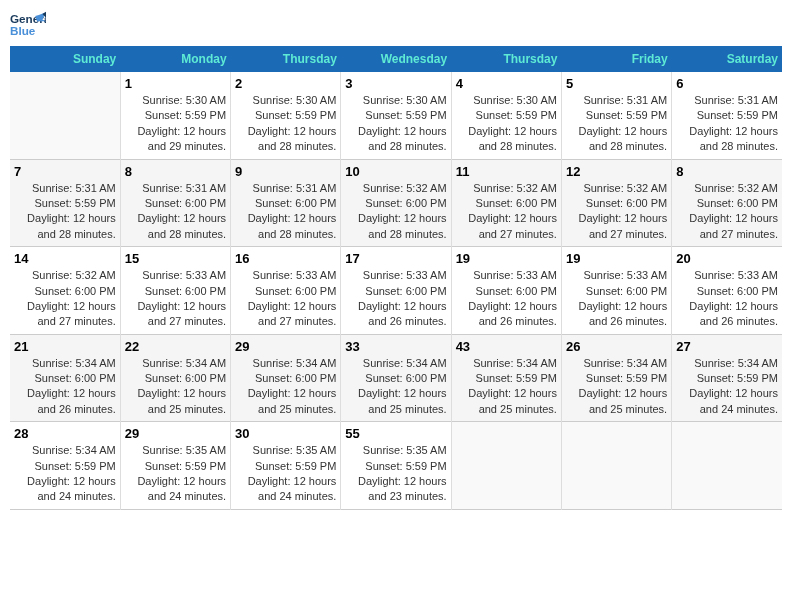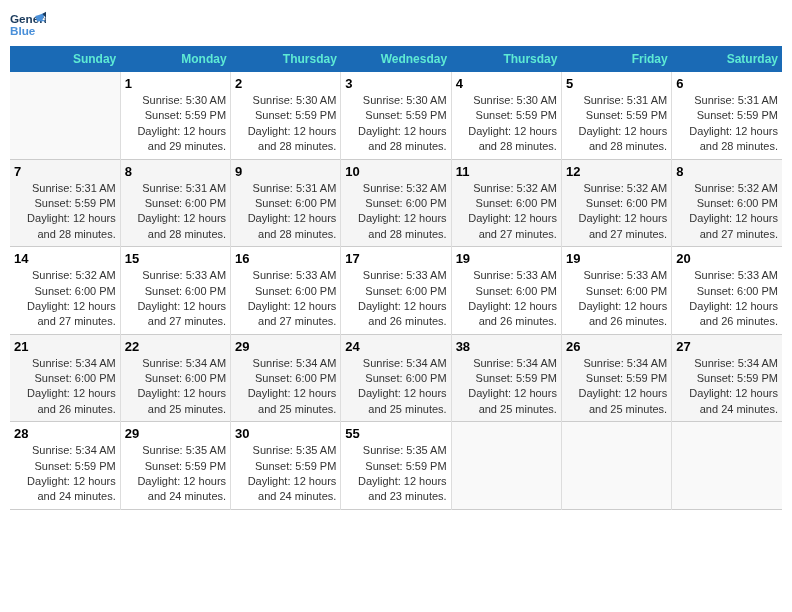--- a/index.html
+++ b/index.html
@@ -279,28 +279,28 @@
 and 25 minutes.</div>
         </td>
         <td>
           <span class="day-number">29</span>
           <div class="day-info" style="white-space: pre-line;">Sunrise: 5:34 AM
 Sunset: 6:00 PM
 Daylight: 12 hours
 and 25 minutes.</div>
         </td>
         <td>
-          <span class="day-number">24</span>
-          <div class="day-info" style="white-space: pre-line;">Sunrise: 5:34 AM
-Sunset: 6:00 PM
-Daylight: 12 hours
-and 25 minutes.</div>
-        </td>
-        <td>
-          <span class="day-number">38</span>
+          <span class="day-number">33</span>
+          <div class="day-info" style="white-space: pre-line;">Sunrise: 5:34 AM
+Sunset: 6:00 PM
+Daylight: 12 hours
+and 25 minutes.</div>
+        </td>
+        <td>
+          <span class="day-number">43</span>
           <div class="day-info" style="white-space: pre-line;">Sunrise: 5:34 AM
 Sunset: 5:59 PM
 Daylight: 12 hours
 and 25 minutes.</div>
         </td>
         <td>
           <span class="day-number">26</span>
           <div class="day-info" style="white-space: pre-line;">Sunrise: 5:34 AM
 Sunset: 5:59 PM
 Daylight: 12 hours

